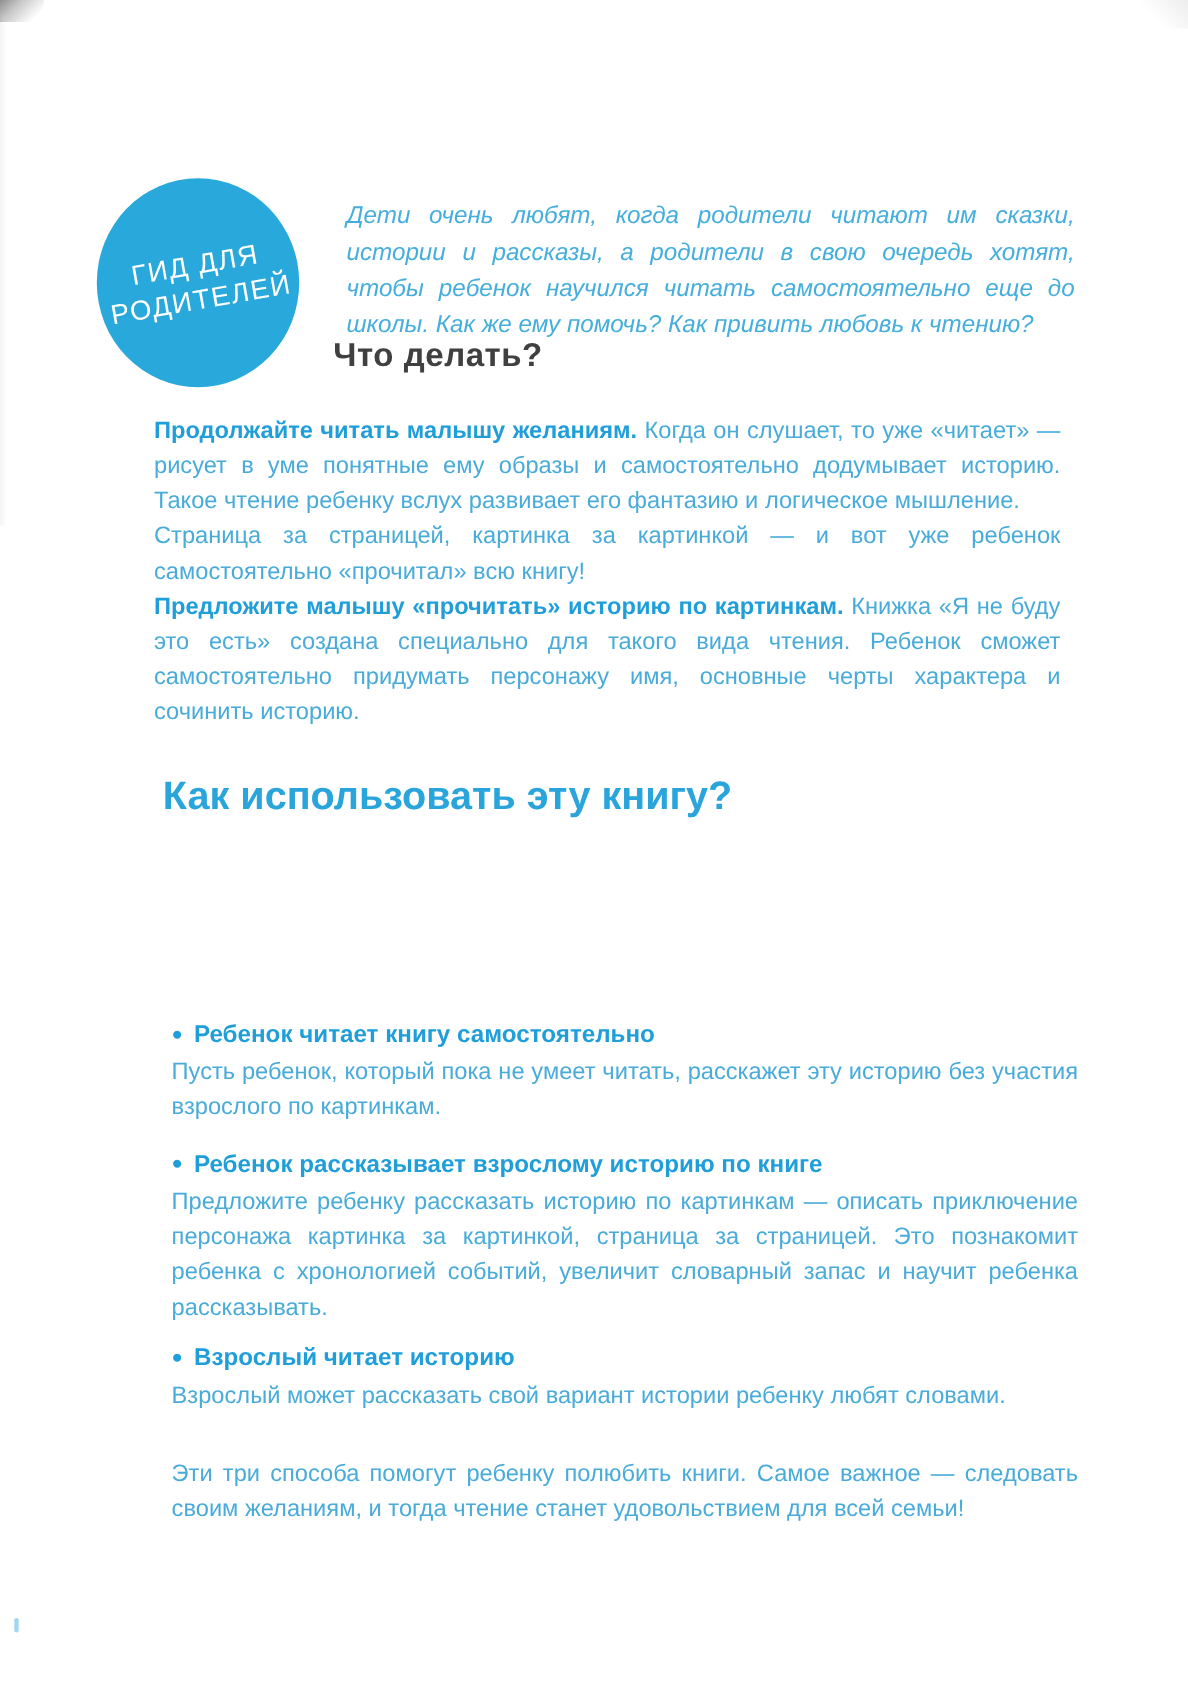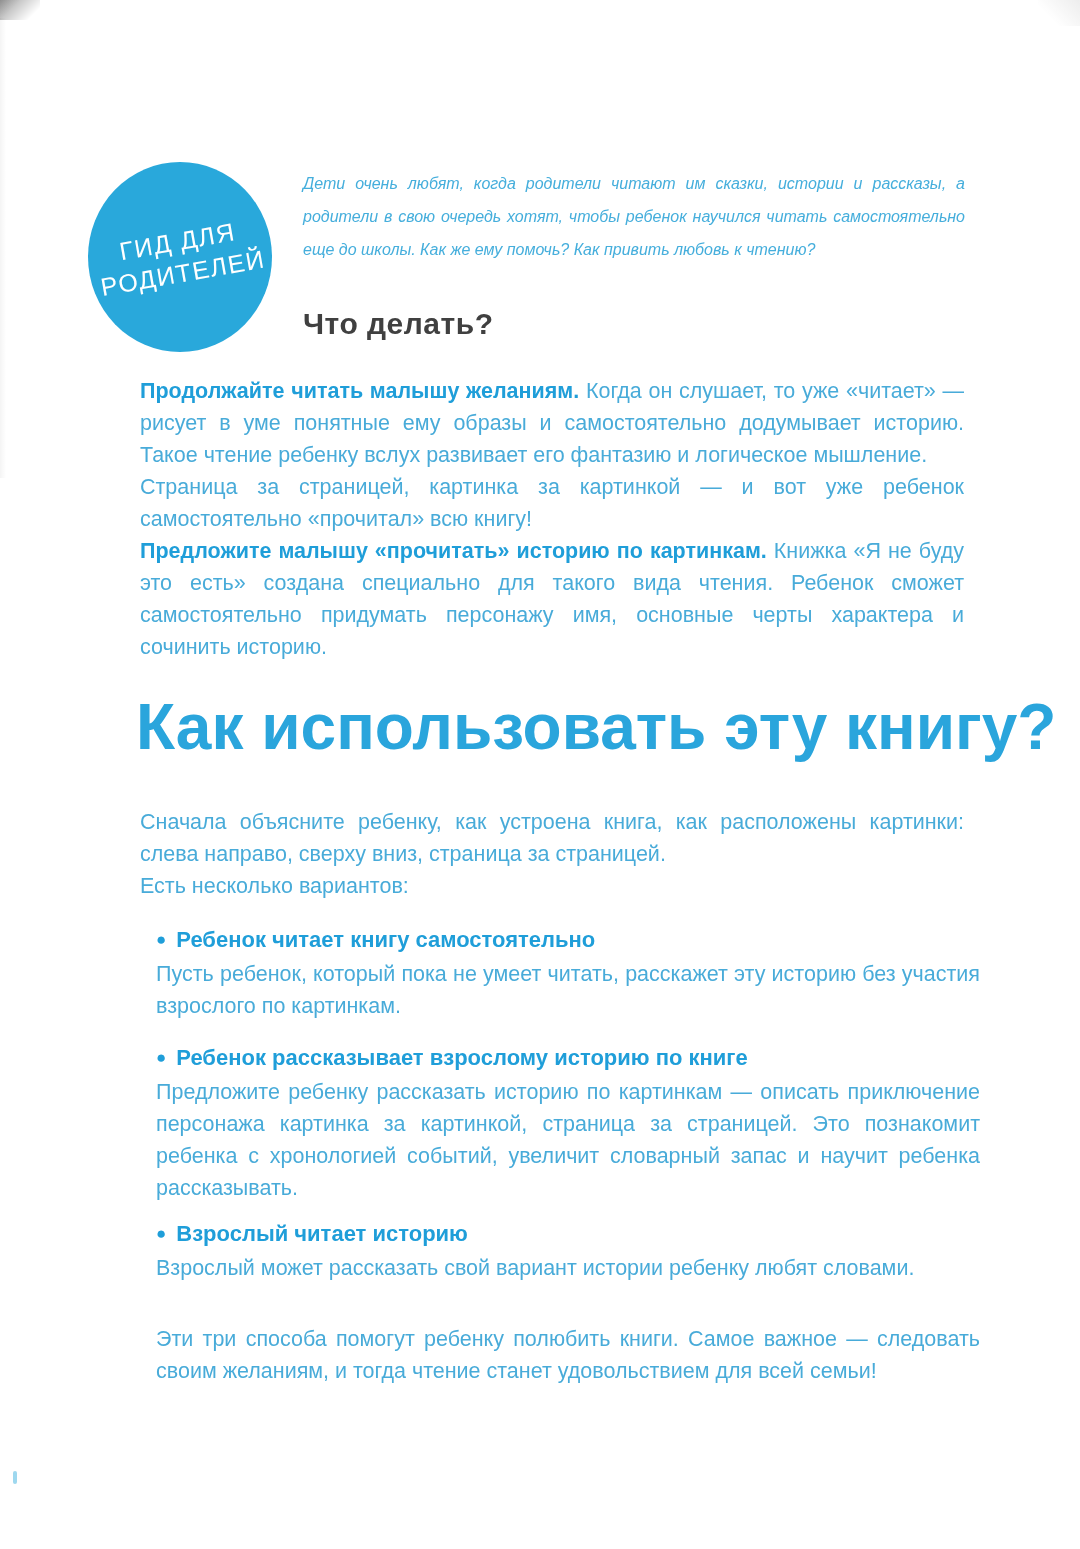--- a/index.html
+++ b/index.html
@@ -16,33 +16,33 @@
     background:linear-gradient(to right,rgba(0,0,0,0.045),rgba(0,0,0,0));}
   .blue-tick{position:absolute;left:13px;top:1471px;width:4px;height:13px;
     background:rgba(41,168,219,0.45);border-radius:2px;}
   
   .badge{position:absolute;left:88px;top:162px;width:184px;height:190px;border-radius:50%;
     background:#29a8db;display:flex;align-items:center;justify-content:center;}
   .badge-inner{transform:rotate(-10deg);text-align:center;color:#ffffff;
     font-size:25px;line-height:32px;letter-spacing:1.5px;font-weight:400;white-space:nowrap;}
   .badge-inner span{display:block;}
   
-  .intro{position:absolute;left:303px;top:167px;width:662px;margin:0;
-    color:#45aedc;font-style:italic;font-size:16px;line-height:33px;text-align:justify;}
+  .intro{position:absolute;left:303px;top:167px;width:662px;margin:12px;
+    color:#45aedc;font-style:italic;font-size:22px;line-height:33px;text-align:justify;}
   
   .subheading{position:absolute;left:303px;top:307px;margin:0;
     color:#404040;font-size:30px;font-weight:700;letter-spacing:0.5px;}
   
   .textblock{position:absolute;left:140px;width:824px;
     color:#48abd9;font-size:21.5px;line-height:32px;text-align:justify;}
   .textblock p{margin:0;}
   .lead{font-weight:700;color:#1f9ed9;}
   .block-what{top:375px;}
-  .big-heading{position:absolute;left:136px;top:690px;margin:0;
-    color:#2aa5dc;font-size:64px;font-weight:700;}
+  .big-heading{position:absolute;left:136px;top:690px;margin:12px;
+    color:#2aa5dc;font-size:36px;font-weight:700;}
   .block-how-intro{top:806px;}
   
   .bullet-block{position:absolute;left:140px;width:824px;
     color:#48abd9;font-size:21.5px;line-height:32px;text-align:justify;margin-left:16px;}
   .bullet-title{margin:0;font-weight:700;color:#1f9ed9;font-size:22px;text-align:left;}
   .bullet-dot{display:inline-block;font-size:17px;margin-right:10px;
     position:relative;top:-2px;color:#1f9ed9;font-style:normal;}
   .bullet-text{margin:0;}
   .bullet-1{top:924px;}
   .bullet-2{top:1042px;}
@@ -70,24 +70,20 @@
   <h2 class="subheading">Что делать?</h2>
 
   <div class="textblock block-what">
     <p><span class="lead">Продолжайте читать малышу желаниям.</span> <span>Когда он слушает, то уже «читает» — рисует в уме понятные ему образы и самостоятельно додумывает историю. Такое чтение ребенку вслух развивает его фантазию и логическое мышление.</span></p>
     <p><span>Страница за страницей, картинка за картинкой — и вот уже ребенок самостоятельно «прочитал» всю книгу!</span></p>
     <p><span class="lead">Предложите малышу «прочитать» историю по картинкам.</span> <span>Книжка «Я не буду это есть» создана специально для такого вида чтения. Ребенок сможет самостоятельно придумать персонажу имя, основные черты характера и сочинить историю.</span></p>
   </div>
 
   <h1 class="big-heading">Как использовать эту книгу?</h1>
 
-  <div class="textblock block-how-intro">
-    <p>Сначала объясните ребенку, как устроена книга, как расположены картинки: слева направо, сверху вниз, страница за страницей.</p>
-    <p>Есть несколько вариантов:</p>
-  </div>
 
   <div class="bullet-block bullet-1">
     <p class="bullet-title"><span class="bullet-dot">●</span><span>Ребенок читает книгу самостоятельно</span></p>
     <p class="bullet-text">Пусть ребенок, который пока не умеет читать, расскажет эту историю без участия взрослого по картинкам.</p>
   </div>
 
   <div class="bullet-block bullet-2">
     <p class="bullet-title"><span class="bullet-dot">●</span><span>Ребенок рассказывает взрослому историю по книге</span></p>
     <p class="bullet-text">Предложите ребенку рассказать историю по картинкам — описать приключение персонажа картинка за картинкой, страница за страницей. Это познакомит ребенка с хронологией событий, увеличит словарный запас и научит ребенка рассказывать.</p>
   </div>

